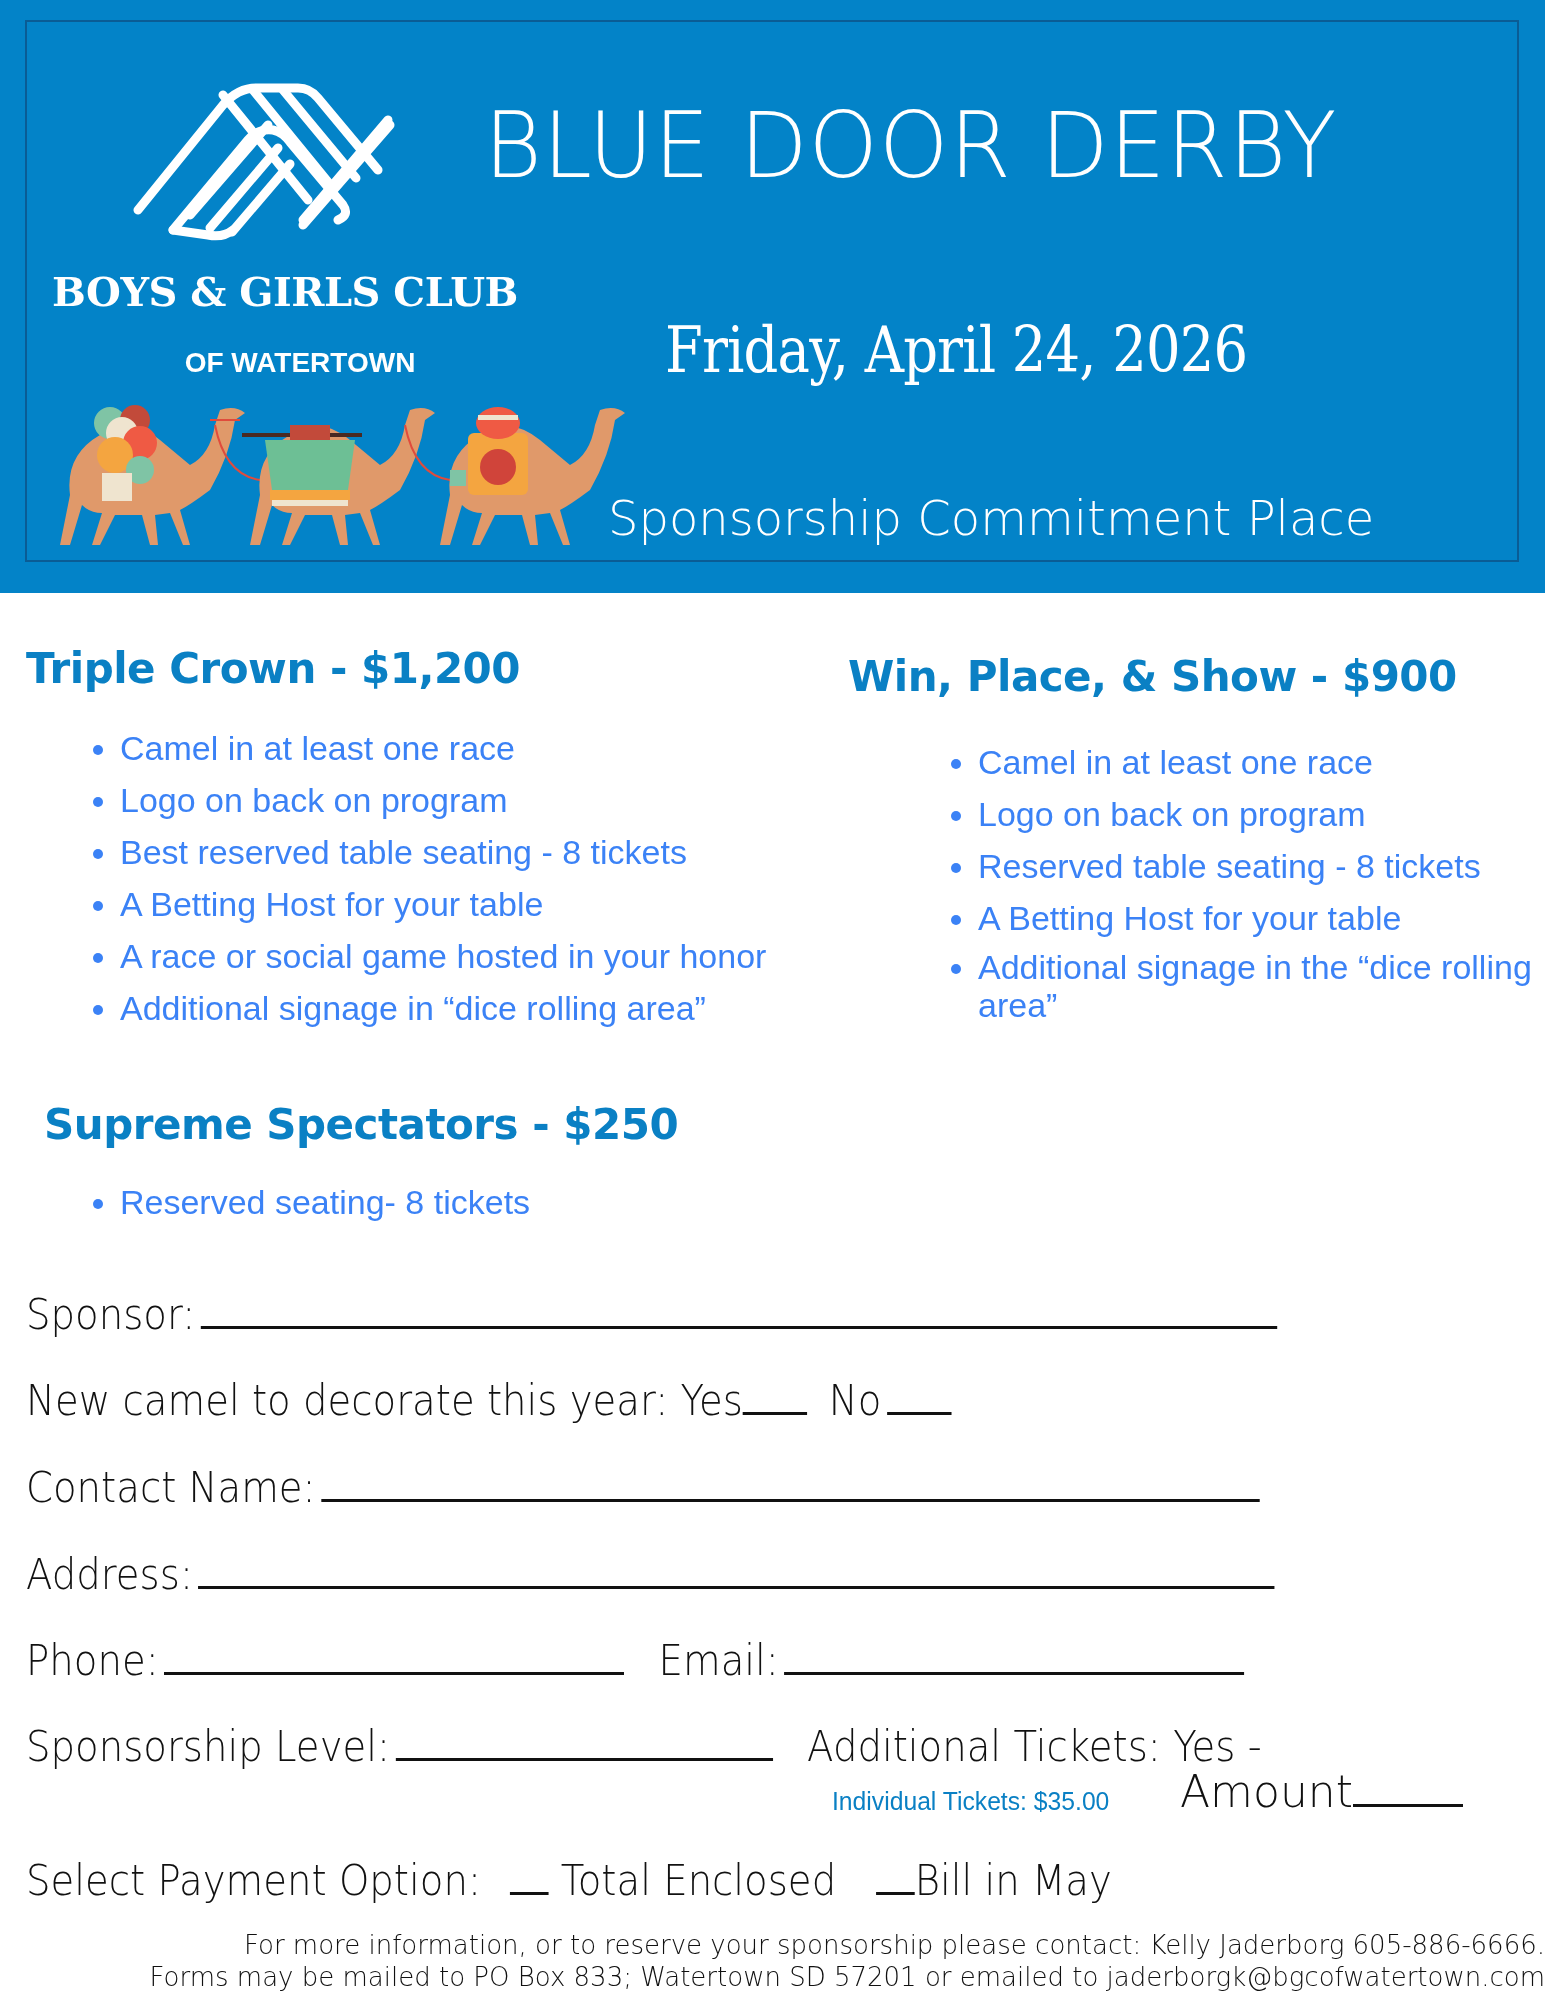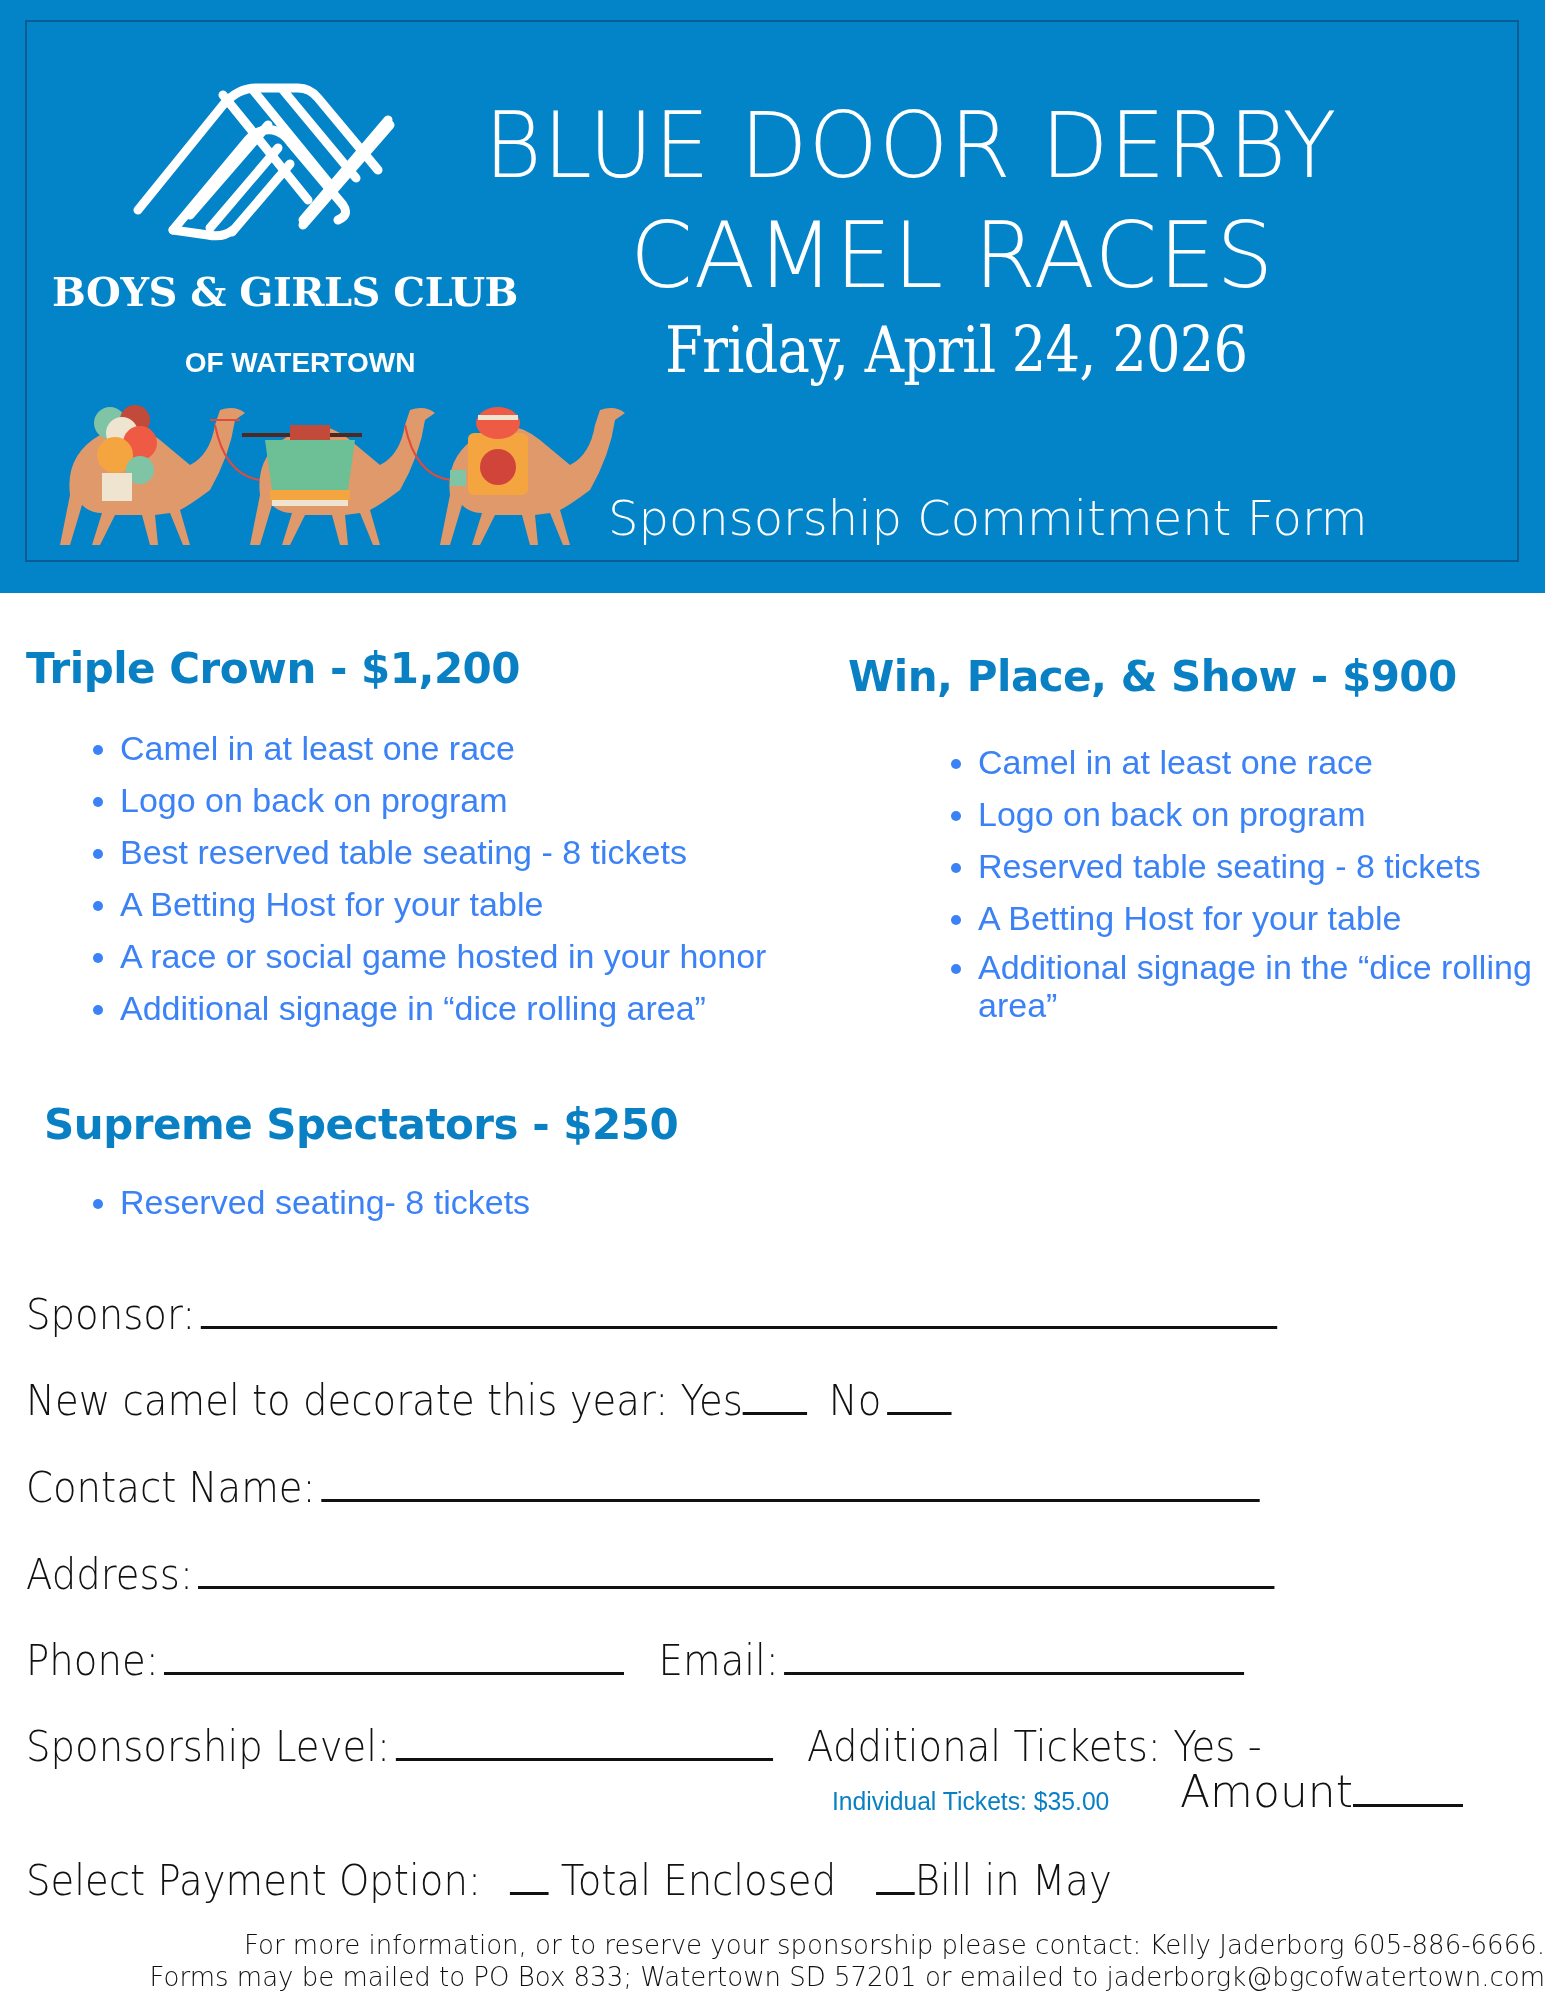--- a/index.html
+++ b/index.html
@@ -95,21 +95,20 @@
       <path d="M62 155 L140 65"></path>
       <path d="M82 168 L150 88"></path>
       <path d="M104 172 L162 104"></path>
     </g>
   </svg>
 
   <div class="org-name">BOYS &amp; GIRLS CLUB</div>
   <div class="org-sub">OF WATERTOWN</div>
 
   <div class="title1">BLUE DOOR DERBY</div>
-  <div class="title2">CAMEL RACES</div>
   <div class="date">Friday, April 24, 2026</div>
 
   <svg class="camels" viewBox="0 0 590 170">
 
     <g>
       <path d="M20 150 L30 100 Q25 60 60 40 Q90 20 120 45 L150 70 Q170 60 175 30 L180 15 Q195 10 205 18 L195 25 Q190 60 170 95 Q150 110 140 115 L150 150 L143 150 L130 118 L115 120 L118 150 L110 150 L102 120 L75 120 L60 150 L52 150 L62 118 Q50 118 42 110 L30 150 Z" fill="#e0996a"></path>
       <circle cx="70" cy="28" r="16" fill="#7fc4a5"></circle>
       <circle cx="95" cy="25" r="15" fill="#c24a3a"></circle>
       <circle cx="82" cy="38" r="16" fill="#efe4cf"></circle>
       <circle cx="100" cy="48" r="17" fill="#ef5a44"></circle>
@@ -133,21 +132,21 @@
     <g transform="translate(380,0)">
       <path d="M20 150 L30 100 Q25 60 60 40 Q90 20 120 45 L150 70 Q170 60 175 30 L180 15 Q195 10 205 18 L195 25 Q190 60 170 95 Q150 110 140 115 L150 150 L143 150 L130 118 L115 120 L118 150 L110 150 L102 120 L75 120 L60 150 L52 150 L62 118 Q50 118 42 110 L30 150 Z" fill="#e0996a"></path>
       <rect x="48" y="38" width="60" height="62" rx="6" fill="#f4a540"></rect>
       <ellipse cx="78" cy="28" rx="22" ry="16" fill="#ef5a44"></ellipse>
       <rect x="58" y="20" width="40" height="5" fill="#efe4cf"></rect>
       <circle cx="78" cy="72" r="18" fill="#d0443a"></circle>
       <rect x="30" y="75" width="16" height="16" fill="#7fc4a5"></rect>
     </g>
   </svg>
 
-  <div class="form-title">Sponsorship Commitment Form</div>
+  <div class="form-title">Sponsorship Commitment Place</div>
 </div>
 
 <div>
   <div class="tier-title" style="left:26px; top:644px;">Triple Crown - $1,200</div>
   <ul class="perks" style="left:64px; top:706px;">
     <li>Camel in at least one race</li>
     <li>Logo on back on program</li>
     <li>Best reserved table seating - 8 tickets</li>
     <li>A Betting Host for your table</li>
     <li>A race or social game hosted in your honor</li>

